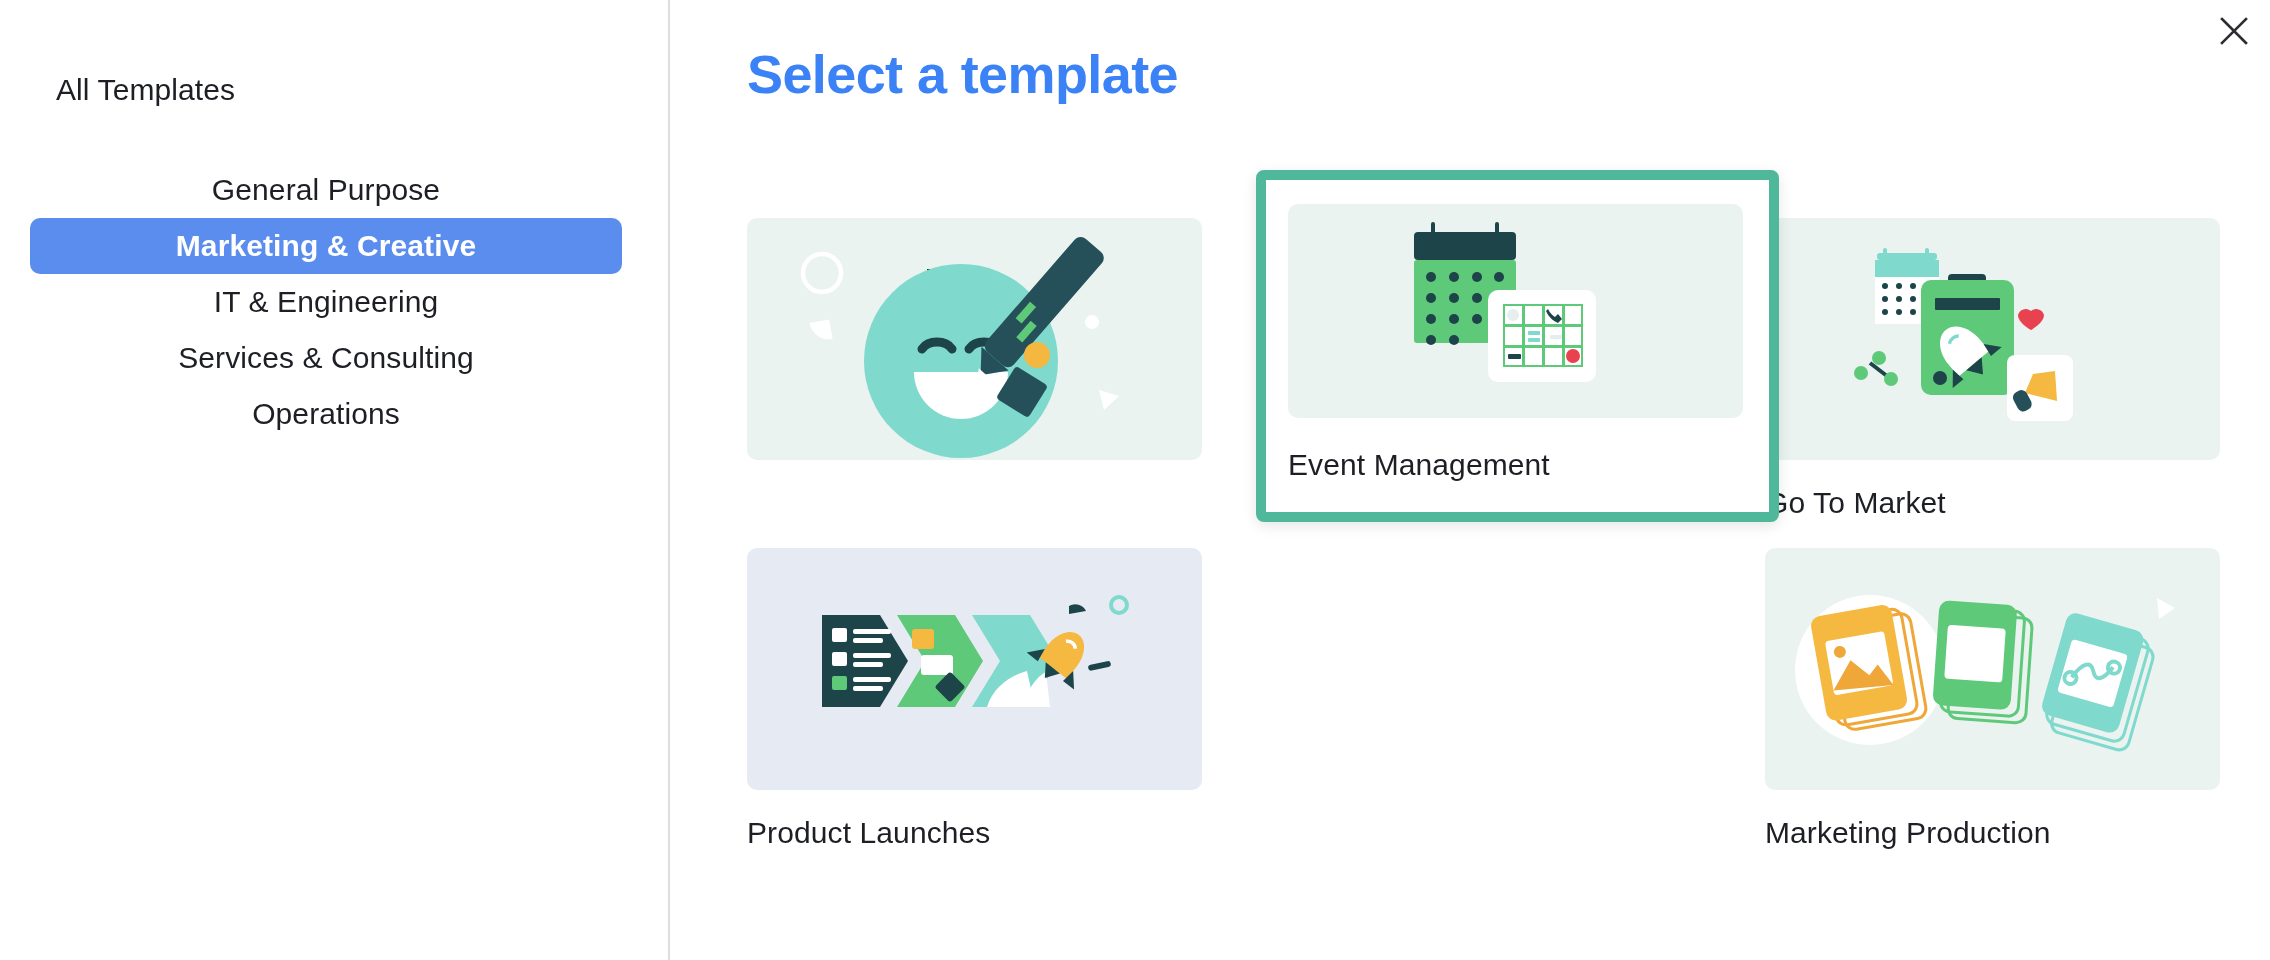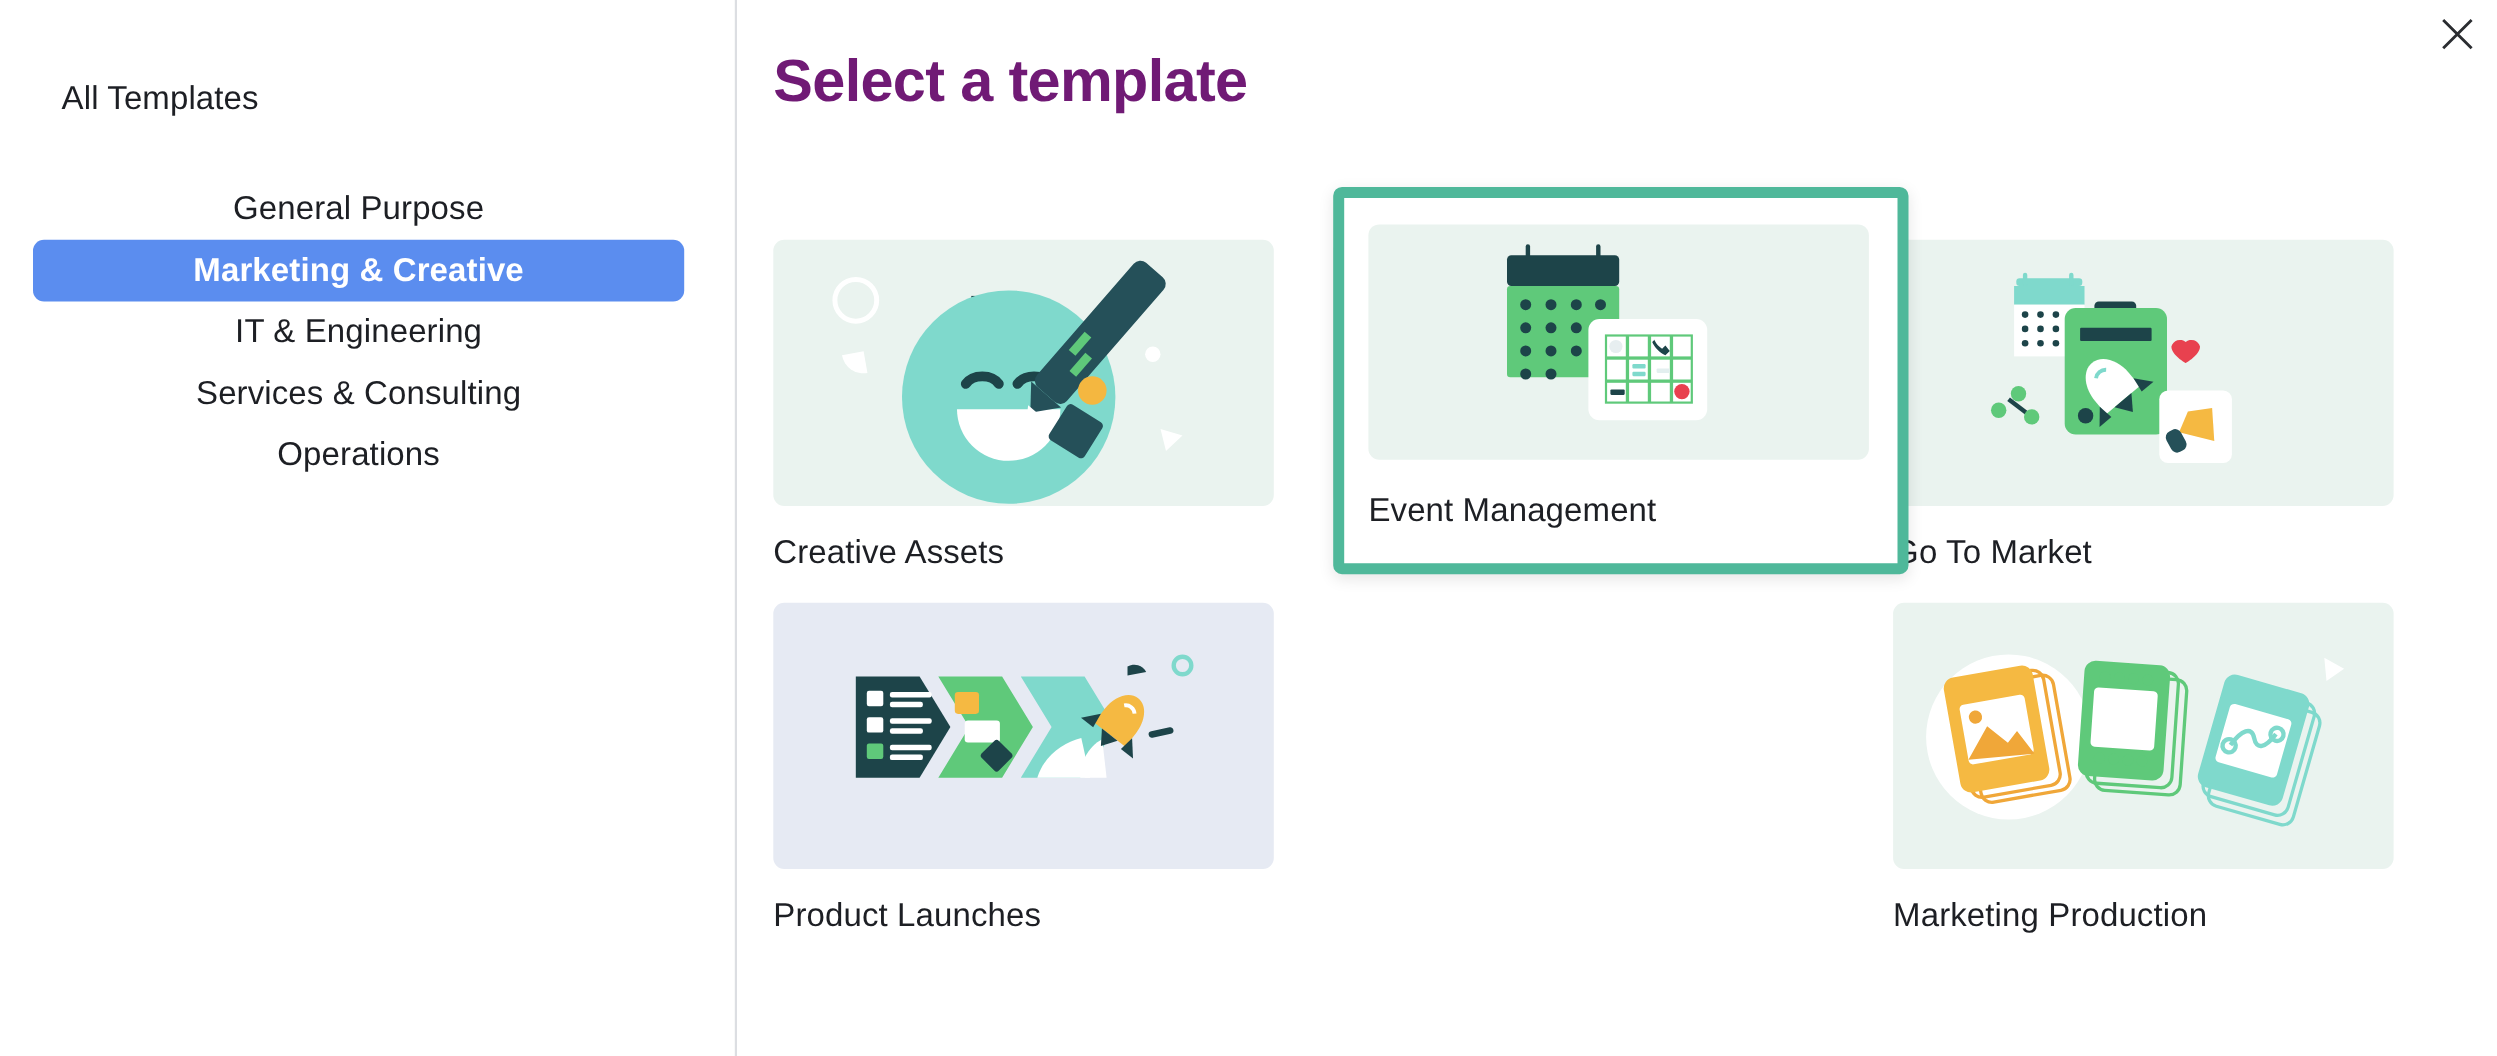--- a/index.html
+++ b/index.html
@@ -2,21 +2,21 @@
 <html><head>
 <meta charset="utf-8">
 <style>
   * { box-sizing: border-box; margin: 0; padding: 0; }
   html, body {
     width: 2270px; height: 960px;
     background: #ffffff;
     font-family: "Liberation Sans", sans-serif;
     overflow: hidden;
   }
-  .app { position: relative; width: 2270px; height: 960px; display: flex; }
+  .app { position: relative; width: 2270px; height: 960px; display: flex; gap: 44px; }
 
   
   .sidebar {
     width: 670px; height: 960px;
     background: #ffffff;
     border-right: 2px solid #dcdee2;
     padding-top: 62px;
     flex: 0 0 670px;
     position: relative;
   }
@@ -43,21 +43,21 @@
 
   
   .main {
     flex: 1 1 auto; height: 960px;
     position: relative;
     padding: 0 45px 0 33px;
     overflow: hidden;
   }
   .page-title {
     font-size: 54px; font-weight: bold;
-    color: #701a75; letter-spacing: -0.6px;
+    color: #3b82f6; letter-spacing: -0.6px;
     margin-top: 43px; margin-left: 0px;
   }
   .close-btn {
     position: absolute; top: 3px; right: 8px;
     width: 56px; height: 56px;
     display: flex; align-items: center; justify-content: center;
     cursor: pointer;
   }
   .close-btn svg { display: block; }
 
@@ -166,21 +166,20 @@
               <rect x="249" y="0" width="36" height="150" rx="8" fill="#255059"></rect>
               <rect x="256" y="84" width="8" height="22" fill="#5fc97a" transform="rotate(0)"></rect>
               <rect x="269" y="98" width="8" height="22" fill="#5fc97a"></rect>
               <path d="M249 150 l18 22 l18 -22 z" fill="#255059"></path>
               <path d="M261 168 l6 9 l6 -9 z" fill="#ffffff"></path>
             </g>
             <rect x="256" y="155" width="38" height="38" rx="4" fill="#255059" transform="rotate(32 275 174)"></rect>
             <circle cx="290" cy="137" r="13" fill="#f4b740"></circle>
           </svg>
         </div>
-        <div class="card-label">Creative Assets</div>
       </div>
 
       <div class="card">
         <div class="thumb bg-beige">
           <svg class="illus" viewBox="0 0 455 242">
             <circle cx="143" cy="134" r="66" fill="#ffffff"></circle>
             <circle cx="96" cy="75" r="17" fill="none" stroke="#ffffff" stroke-width="4.5"></circle>
             <path d="M318 86 l10 12 -8 10 z" fill="#ffffff"></path>
             <path d="M310 150 a22 22 0 0 1 18 28 l-9 -5 a13 13 0 0 0 -11 -17 z" fill="#ffffff"></path>
             <path d="M228 68 l42 -5 l-6 78 l-72 18 z" fill="#f0a739"></path>

